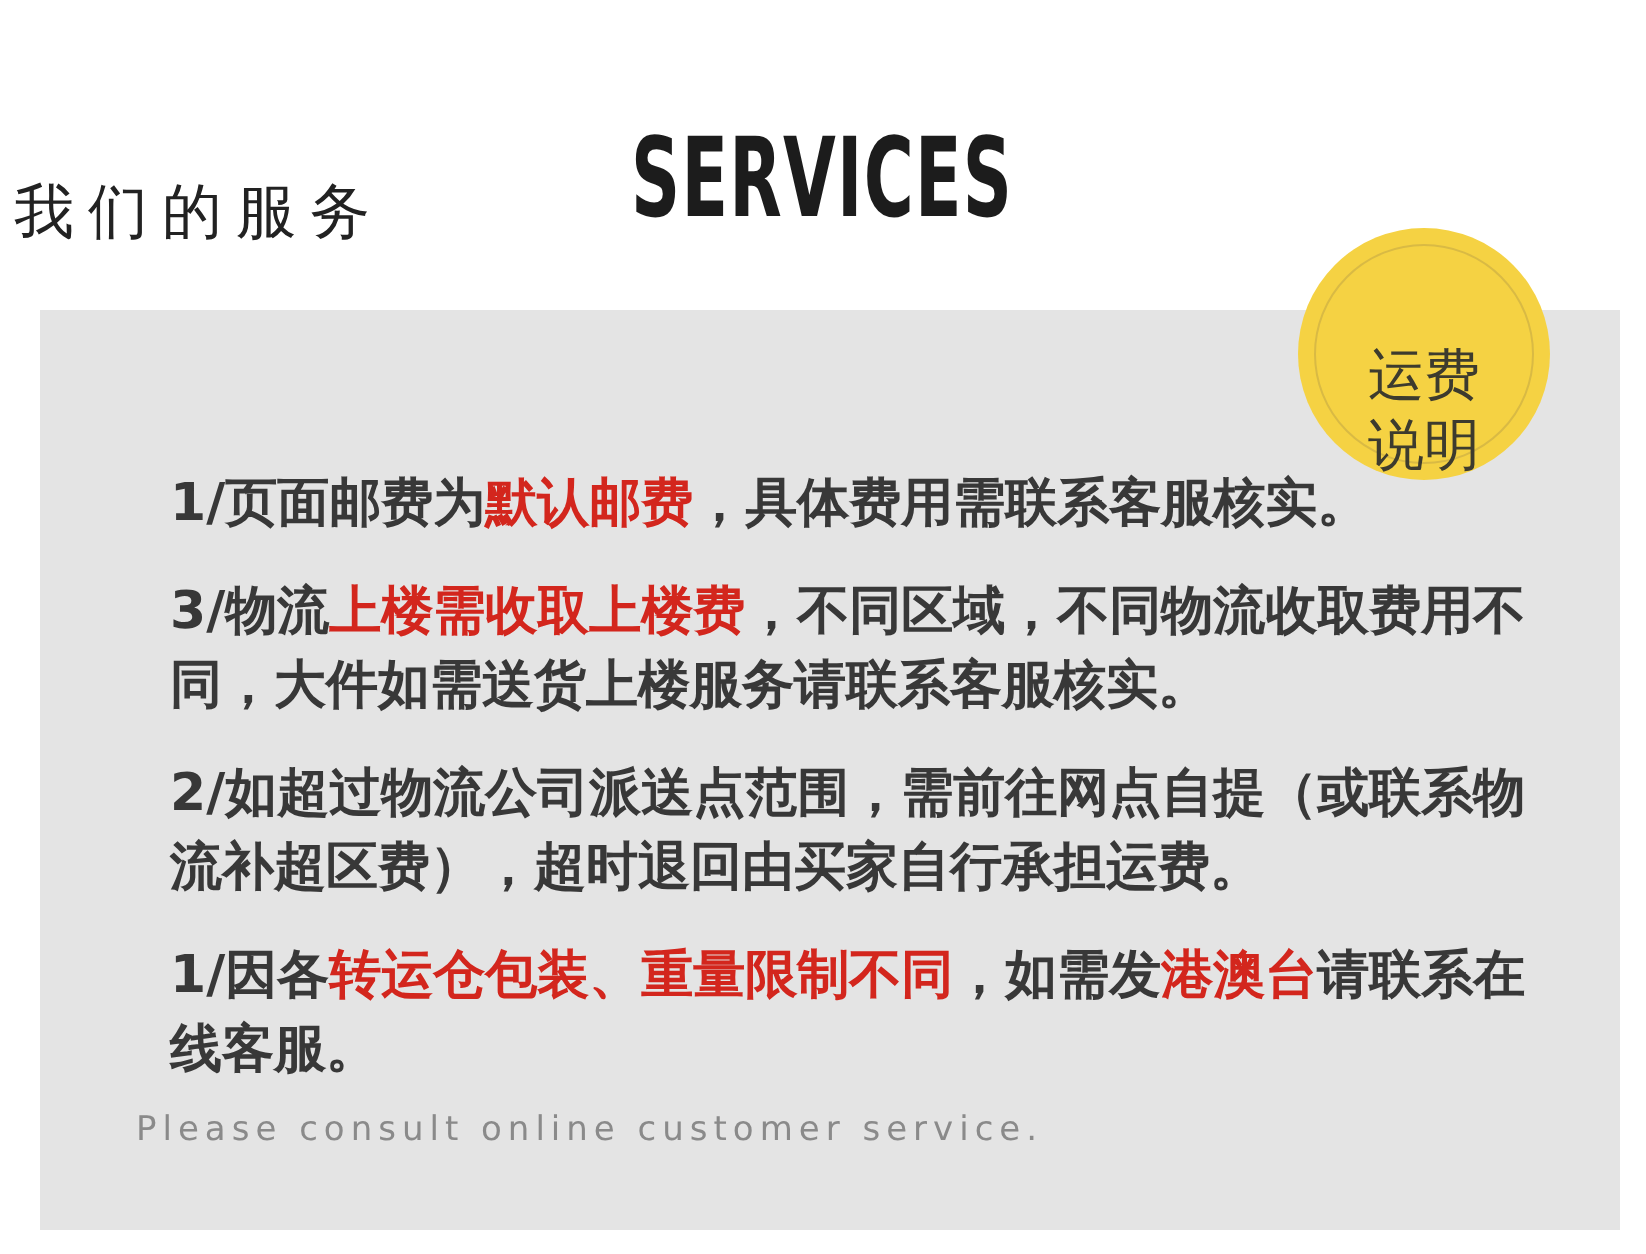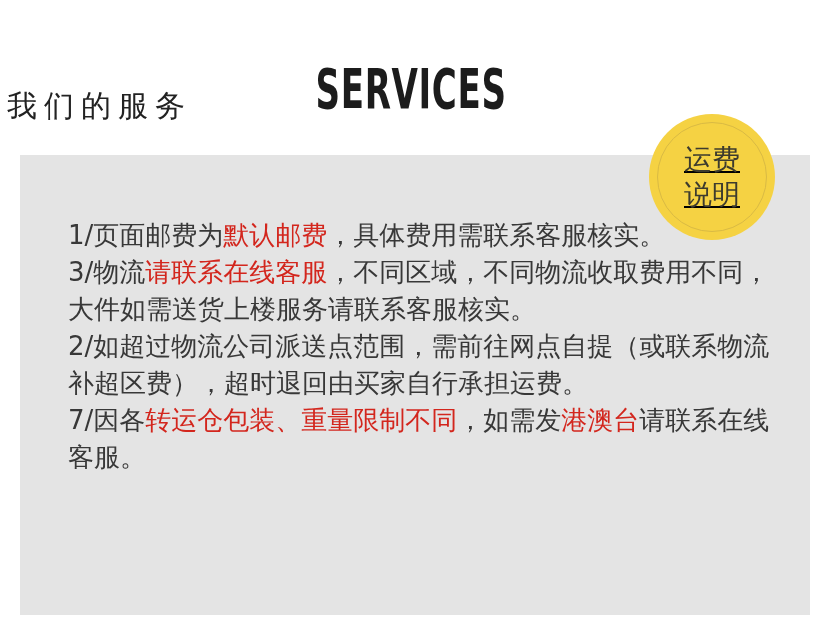--- a/index.html
+++ b/index.html
@@ -43,67 +43,67 @@
   .panel{
     position:absolute;left:20px;top:155px;
     width:790px;height:460px;
     background:var(--panel);
   }
   .badge{
     position:absolute;left:649px;top:114px;
     width:126px;height:126px;
     border-radius:50%;
     background:var(--yellow);
-    display:flex;align-items:center;justify-content:center;
+    display:flex;align-items:flex-end;justify-content:center;
     z-index:2;
-    text-decoration:underline;
   }
   .badge-ring{
     position:absolute;left:8px;top:8px;right:8px;bottom:8px;
     border:1px solid var(--ring);
     border-radius:50%;
   }
   .badge-text{
     position:relative;
     font-size:28px;line-height:35px;
     color:var(--badge-ink);
     text-align:center;
     font-weight:500;
   }
   .notice{
     position:absolute;left:48px;top:62px;
     width:724px;
     font-size:26px;line-height:37px;
     color:var(--body-ink);
   }
-  .notice p{margin:0;padding:0;}
+  .notice p{margin:17px;padding:0;font-weight:bold;}
   .notice .red{color:var(--red);}
   .footer-note{
     position:absolute;left:48px;top:400px;
     font-size:17px;
     letter-spacing:3px;
     color:var(--footer-ink);
   }
 </style>
 </head>
 <body>
 
 <div class="page">
 
   <h1 class="title"><span class="squeeze">SERVICES</span></h1>
 
   <div class="subtitle">我们的服务</div>
 
   <div class="panel">
     <div class="notice">
         <p><span>1/页面邮费为</span><span class="red">默认邮费</span><span>，具体费用需联系客服核实。</span></p>
-        <p><span>3/物流</span><span class="red">请联系在线客服</span><span>，不同区域，不同物流收取费用不同，大件如需送货上楼服务请联系客服核实。</span></p>
+        <p><span>3/物流</span><span class="red">上楼需收取上楼费</span><span>，不同区域，不同物流收取费用不同，大件如需送货上楼服务请联系客服核实。</span></p>
         <p><span>2/如超过物流公司派送点范围，需前往网点自提（或联系物流补超区费），超时退回由买家自行承担运费。</span></p>
-        <p><span>7/因各</span><span class="red">转运仓包装、重量限制不同</span><span>，如需发</span><span class="red">港澳台</span><span>请联系在线客服。</span></p>
+        <p><span>1/因各</span><span class="red">转运仓包装、重量限制不同</span><span>，如需发</span><span class="red">港澳台</span><span>请联系在线客服。</span></p>
       </div>
+    <div class="footer-note">Please consult online customer service.</div>
   </div>
 
   <div class="badge">
     <span class="badge-ring"></span>
     <div class="badge-text">
       <span>运费</span><br>
       <span>说明</span>
     </div>
   </div>
 

